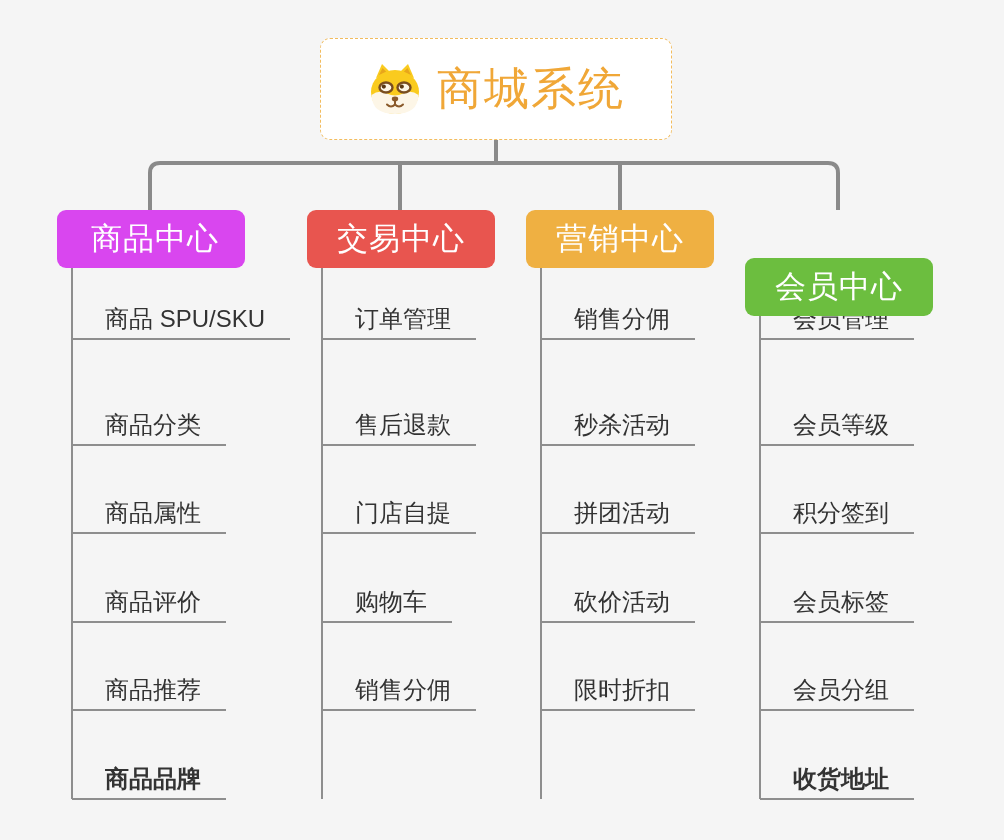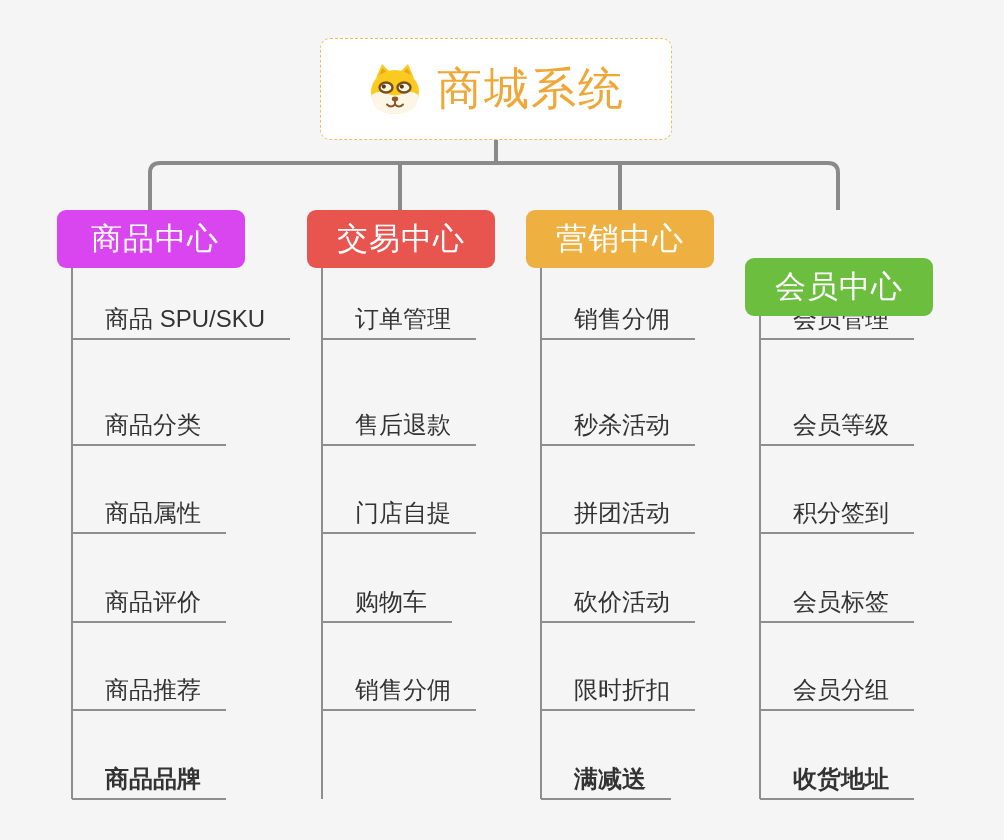--- a/index.html
+++ b/index.html
@@ -152,21 +152,20 @@
     <div class="leaf">购物车</div>
     <div class="leaf">销售分佣</div>
   </div>
 
   <div class="leaf-col col-3">
     <div class="leaf">销售分佣</div>
     <div class="leaf">秒杀活动</div>
     <div class="leaf">拼团活动</div>
     <div class="leaf">砍价活动</div>
     <div class="leaf">限时折扣</div>
-    <div class="leaf">满减送</div>
   </div>
 
   <div class="leaf-col col-4">
     <div class="leaf">会员管理</div>
     <div class="leaf">会员等级</div>
     <div class="leaf">积分签到</div>
     <div class="leaf">会员标签</div>
     <div class="leaf">会员分组</div>
     <div class="leaf">收货地址</div>
   </div>

